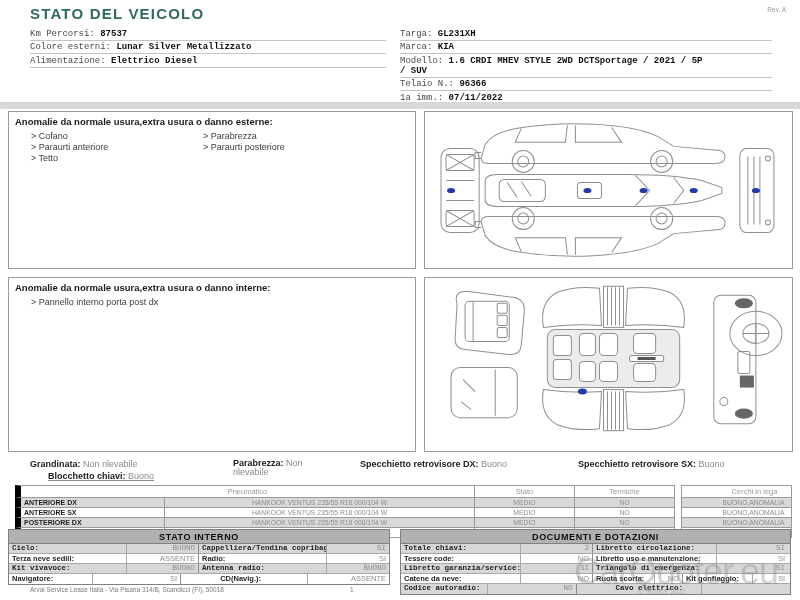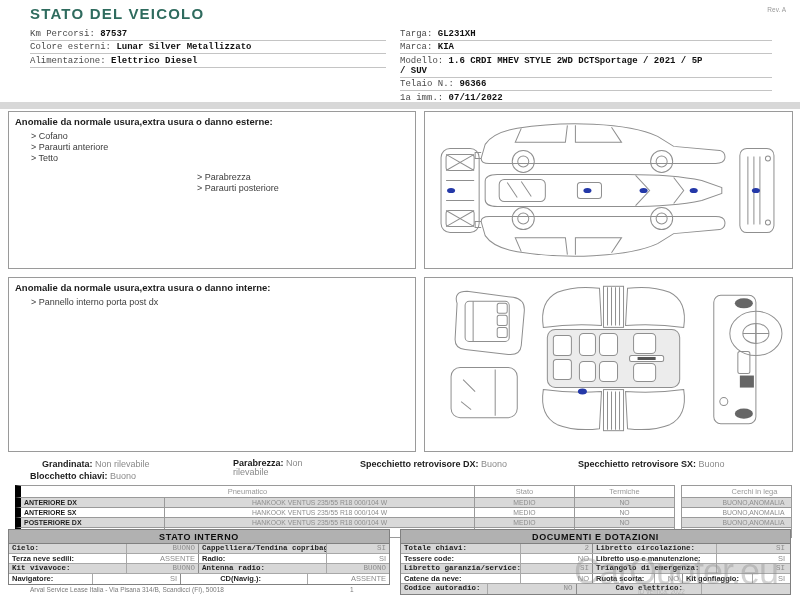--- a/index.html
+++ b/index.html
@@ -20,31 +20,31 @@
   .band1{top:102px;}
 
   .abox{position:absolute;border:1px solid #9a9a9a;background:#fff;}
   .box1l{left:8px;top:111px;width:406px;height:156px;}
   .box1r{left:424px;top:111px;width:367px;height:156px;}
   .box2l{left:8px;top:277px;width:406px;height:173px;}
   .box2r{left:424px;top:277px;width:367px;height:173px;}
   .abox-title{font-size:9.5px;font-weight:bold;color:#1c1c1c;padding:4px 0 2px 6px;}
   .alist{position:absolute;top:19px;font-size:9px;color:#3c3c3c;line-height:11px;}
   .alist.c1{left:22px;}
-  .alist.c2{left:188px;margin-top:41px;}
+  .alist.c2{left:194px;}
   .aitem{white-space:nowrap;}
   .diag{position:absolute;left:0;top:0;width:100%;height:100%;}
 
   .cond{position:absolute;font-size:9px;color:#8a8a8a;}
   .cond b{color:#1c1c1c;}
-  .cond-grandinata{left:42px;top:459px;width:200px;}
+  .cond-grandinata{left:30px;top:459px;width:200px;}
   .cond-parabrezza{left:233px;top:459px;width:96px;line-height:9px;}
   .cond-dx{left:360px;top:459px;width:212px;}
   .cond-sx{left:578px;top:459px;width:216px;}
-  .cond-blocchetto{left:30px;top:471px;width:220px;}
+  .cond-blocchetto{left:48px;top:471px;width:220px;text-decoration:underline;}
 
   .ttable{position:absolute;left:15px;top:485px;
           display:grid;grid-template-columns:150px 310px 100px 100px 6px 111px;}
   .tt{box-sizing:border-box;border-right:1px solid #9a9a9a;border-bottom:1px solid #9a9a9a;}
   .tt.first{border-left:6px solid #000000;}
   .tt.top{border-top:1px solid #9a9a9a;}
   .tt.cer{border-left:1px solid #9a9a9a;padding-left:36px;}
   .tt.sp{border:none;background:#fff;}
   .tth{color:#9a9a9a;font-size:7.5px;text-align:center;padding:1.5px 0;line-height:8px;}
   .ttl{font-weight:bold;color:#1f1f1f;font-size:7px;padding:1px 3px;line-height:7px;}

